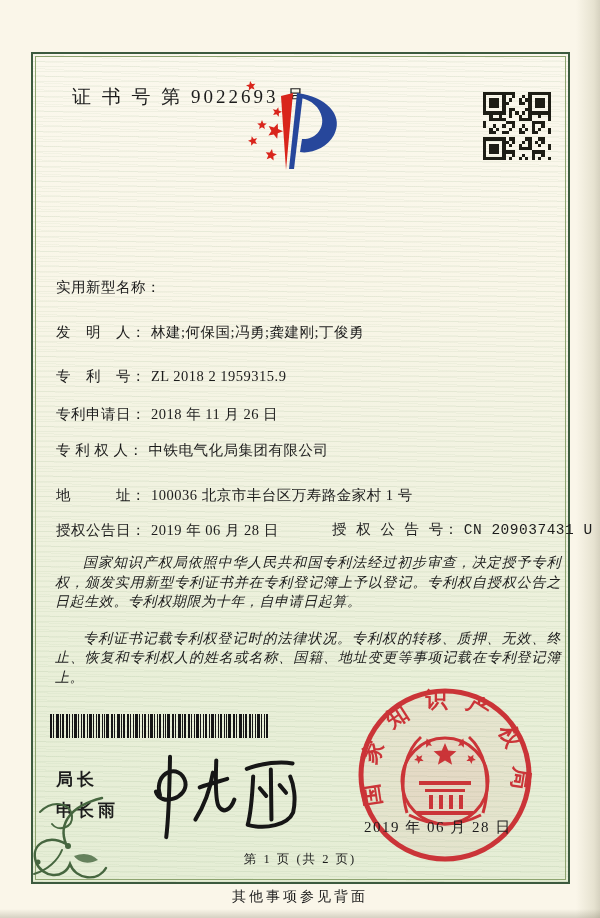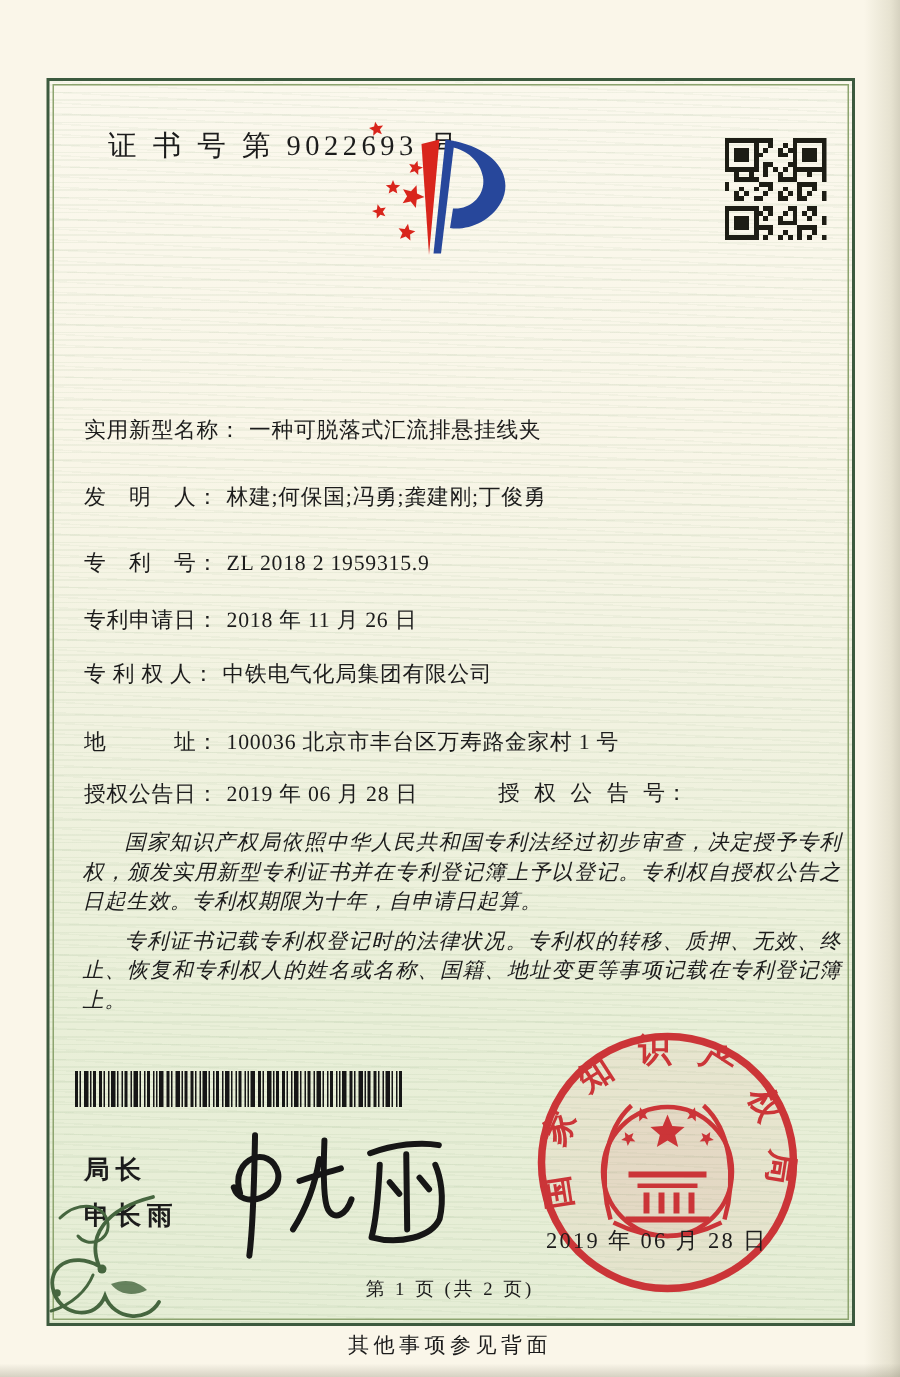--- a/index.html
+++ b/index.html
@@ -34,21 +34,21 @@
   .fields{position:absolute;left:56px;top:277px;width:508px;font-size:14.5px;letter-spacing:.5px;}
   .row{position:absolute;left:0;display:flex;align-items:center;white-space:nowrap;line-height:1.5;}
   .row .lbl{flex:none;}
   .row .val{margin-left:5px;}
   .val2{margin-top:1px;}
   .pair2{position:absolute;left:276px;top:0;display:flex;font-family:Liberation Mono, monospace;}
 
   .paras{position:absolute;left:55px;top:553px;width:506px;font-size:14px;
     line-height:1.4;text-align:justify;letter-spacing:.6px;}
   .paras p{margin:0;text-indent:2em;font-style:italic;}
-  .paras p + p{margin-top:7px;}
+  .paras p + p{margin-top:17px;}
 
   .barcode{position:absolute;left:50px;top:714px;width:226px;height:24px;font-size:0;overflow:hidden;}
   .barcode span{display:inline-block;height:100%;background:#161616;vertical-align:top;}
 
   .director{position:absolute;left:56px;top:764px;font-size:17px;font-weight:600;
     letter-spacing:4px;line-height:1.85;}
 
   .signature{position:absolute;left:130px;top:742px;width:190px;height:102px;transform:rotate(-3deg);}
 
   .seal{position:absolute;left:355px;top:685px;width:180px;height:180px;z-index:3;}
@@ -290,21 +290,20 @@
         <rect x="15" y="20" width="1" height="1"></rect>
         <rect x="17" y="20" width="1" height="1"></rect>
         <rect x="20" y="20" width="1" height="1"></rect>
       </g>
   </svg>
 
 
   <div class="fields">
     <div class="row" style="top:0">
       <span class="lbl">实用新型名称：</span>
-      <span class="val">一种可脱落式汇流排悬挂线夹</span>
     </div>
     <div class="row" style="top:45px">
       <span class="lbl">发　明　人：</span>
       <span class="val">林建;何保国;冯勇;龚建刚;丁俊勇</span>
     </div>
     <div class="row" style="top:89px">
       <span class="lbl">专　利　号：</span>
       <span class="val">ZL 2018 2 1959315.9</span>
     </div>
     <div class="row" style="top:127px">
@@ -319,20 +318,21 @@
     </div>
     <div class="row" style="top:208px">
       <span class="lbl">地　　　址：</span>
       <span class="val">100036 北京市丰台区万寿路金家村 1 号</span>
     </div>
     <div class="row" style="top:243px;width:508px">
       <span class="lbl">授权公告日：</span>
       <span class="val">2019 年 06 月 28 日</span>
       <span class="pair2">
         <span class="lbl">授 权 公 告 号：</span>
+        <span class="val">CN 209037431 U</span>
       </span>
     </div>
   </div>
 
   <div class="paras">
     <p>国家知识产权局依照中华人民共和国专利法经过初步审查，决定授予专利权，颁发实用新型专利证书并在专利登记簿上予以登记。专利权自授权公告之日起生效。专利权期限为十年，自申请日起算。</p>
     <p>专利证书记载专利权登记时的法律状况。专利权的转移、质押、无效、终止、恢复和专利权人的姓名或名称、国籍、地址变更等事项记载在专利登记簿上。</p>
   </div>
 
   <div class="barcode"><span style="width: 2px; margin-right: 1px;"></span><span style="width: 1px; margin-right: 2px;"></span><span style="width: 3px; margin-right: 1px;"></span><span style="width: 1px; margin-right: 1px;"></span><span style="width: 2px; margin-right: 2px;"></span><span style="width: 2px; margin-right: 1px;"></span><span style="width: 1px; margin-right: 2px;"></span><span style="width: 1px; margin-right: 1px;"></span><span style="width: 3px; margin-right: 1px;"></span><span style="width: 1px; margin-right: 2px;"></span><span style="width: 1px; margin-right: 1px;"></span><span style="width: 2px; margin-right: 2px;"></span><span style="width: 1px; margin-right: 1px;"></span><span style="width: 3px; margin-right: 1px;"></span><span style="width: 1px; margin-right: 2px;"></span><span style="width: 1px; margin-right: 1px;"></span><span style="width: 2px; margin-right: 2px;"></span><span style="width: 1px; margin-right: 1px;"></span><span style="width: 1px; margin-right: 1px;"></span><span style="width: 3px; margin-right: 2px;"></span><span style="width: 2px; margin-right: 1px;"></span><span style="width: 1px; margin-right: 2px;"></span><span style="width: 3px; margin-right: 1px;"></span><span style="width: 1px; margin-right: 1px;"></span><span style="width: 2px; margin-right: 2px;"></span><span style="width: 2px; margin-right: 1px;"></span><span style="width: 1px; margin-right: 2px;"></span><span style="width: 1px; margin-right: 1px;"></span><span style="width: 3px; margin-right: 1px;"></span><span style="width: 1px; margin-right: 2px;"></span><span style="width: 1px; margin-right: 1px;"></span><span style="width: 2px; margin-right: 2px;"></span><span style="width: 1px; margin-right: 1px;"></span><span style="width: 3px; margin-right: 1px;"></span><span style="width: 1px; margin-right: 2px;"></span><span style="width: 1px; margin-right: 1px;"></span><span style="width: 2px; margin-right: 2px;"></span><span style="width: 1px; margin-right: 1px;"></span><span style="width: 1px; margin-right: 1px;"></span><span style="width: 3px; margin-right: 2px;"></span><span style="width: 2px; margin-right: 1px;"></span><span style="width: 1px; margin-right: 2px;"></span><span style="width: 3px; margin-right: 1px;"></span><span style="width: 1px; margin-right: 1px;"></span><span style="width: 2px; margin-right: 2px;"></span><span style="width: 2px; margin-right: 1px;"></span><span style="width: 1px; margin-right: 2px;"></span><span style="width: 1px; margin-right: 1px;"></span><span style="width: 3px; margin-right: 1px;"></span><span style="width: 1px; margin-right: 2px;"></span><span style="width: 1px; margin-right: 1px;"></span><span style="width: 2px; margin-right: 2px;"></span><span style="width: 1px; margin-right: 1px;"></span><span style="width: 3px; margin-right: 1px;"></span><span style="width: 1px; margin-right: 2px;"></span><span style="width: 1px; margin-right: 1px;"></span><span style="width: 2px; margin-right: 2px;"></span><span style="width: 1px; margin-right: 1px;"></span><span style="width: 1px; margin-right: 1px;"></span><span style="width: 3px; margin-right: 2px;"></span><span style="width: 2px; margin-right: 1px;"></span><span style="width: 1px; margin-right: 2px;"></span><span style="width: 3px; margin-right: 1px;"></span><span style="width: 1px; margin-right: 1px;"></span><span style="width: 2px; margin-right: 2px;"></span><span style="width: 2px; margin-right: 1px;"></span><span style="width: 1px; margin-right: 2px;"></span><span style="width: 1px; margin-right: 1px;"></span><span style="width: 3px; margin-right: 1px;"></span><span style="width: 1px; margin-right: 2px;"></span><span style="width: 1px; margin-right: 1px;"></span><span style="width: 2px; margin-right: 2px;"></span></div>

